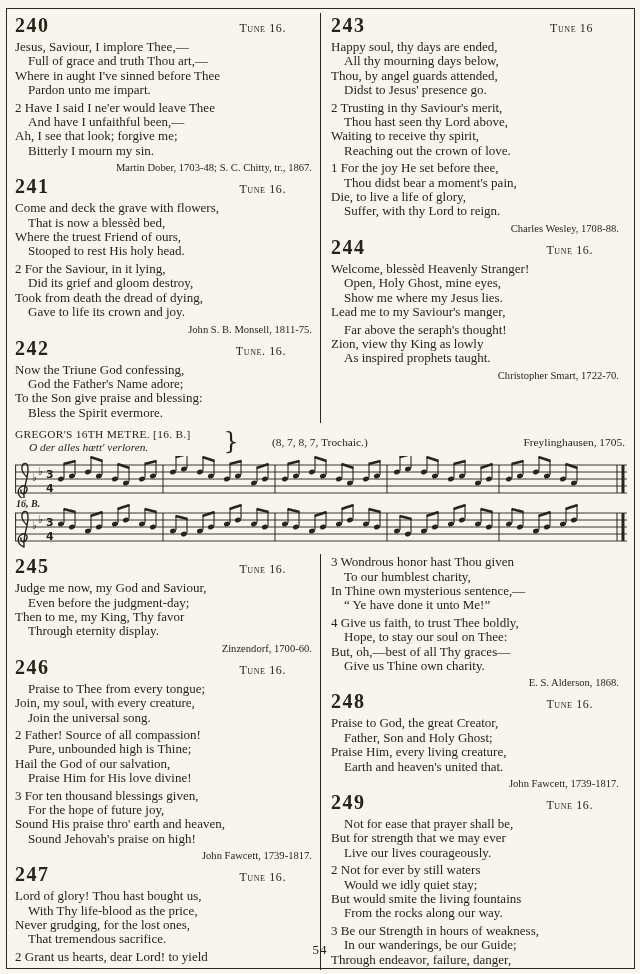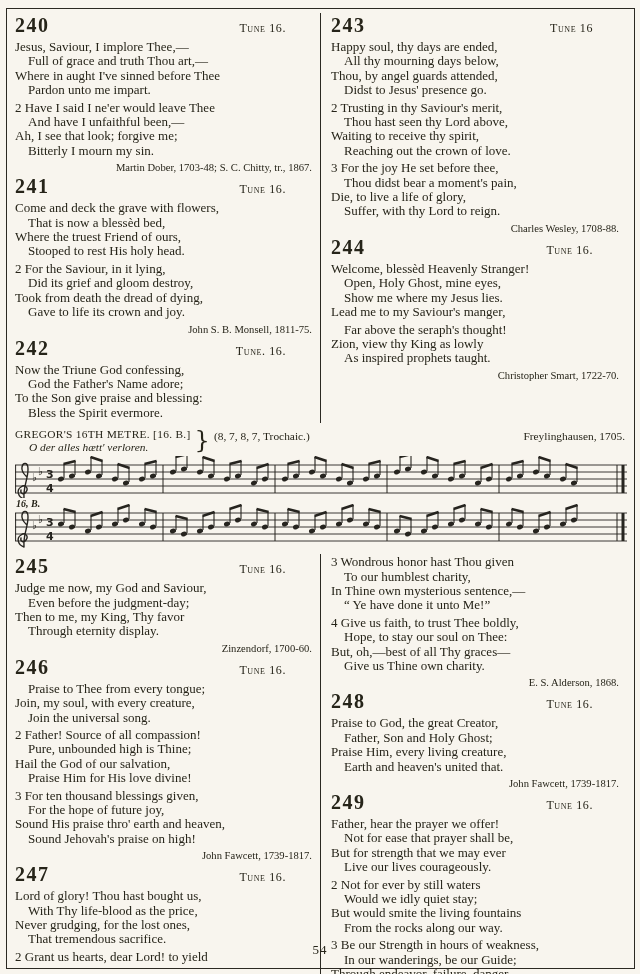--- a/index.html
+++ b/index.html
@@ -30,21 +30,21 @@
 
   .hymn-header { display: flex; align-items: baseline; margin: 2px 0 1px; line-height: 21px; }
   .hymn-number { font-size: 20px; font-weight: bold; letter-spacing: 1.5px; }
   .hymn-tune { margin-left: auto; margin-right: 30px; font-size: 12px; font-variant: small-caps; letter-spacing: 0.6px; }
   .verse { margin: 1px 0 3px; }
   .line { font-size: 13px; line-height: 14.4px; white-space: nowrap; }
   .line.ind { padding-left: 13px; }
   .attr { font-size: 10.6px; text-align: right; padding-right: 4px; line-height: 13px; margin-bottom: 2px; }
 
   .music { position: relative; margin: 5px 0 4px; }
-  .music-head { display: flex; align-items: flex-start; font-size: 11.4px; padding: 0 2px; line-height: 13px; }
+  .music-head { display: flex; align-items: center; font-size: 11.4px; padding: 0 2px; line-height: 13px; gap: 29px; }
   .mh-title { letter-spacing: 0.3px; }
   .mh-sub { font-style: italic; padding-left: 14px; }
   .mh-brace { font-size: 24px; line-height: 24px; margin: 0 4px; font-family: "DejaVu Serif", serif; }
   .mh-meter { margin-top: 2px; }
   .mh-right { margin-left: auto; margin-top: 2px; }
   .staff-label { position: absolute; left: 3px; top: 70px; font-weight: bold; font-style: italic; font-size: 10px; background: #f8f5ee; padding-right: 3px; z-index: 2; }
   svg.staff { display: block; margin: 2px 0 1px; }
   svg text { font-family: "DejaVu Sans", sans-serif; }
 
   .page-number { position: absolute; left: 0; right: 0; bottom: 4px; text-align: center; font-size: 13px; letter-spacing: 1px; }
@@ -114,21 +114,21 @@
             <div class="line">Thou, by angel guards attended,</div>
             <div class="line ind">Didst to Jesus' presence go.</div>
           </div>
           <div class="verse">
             <div class="line">2 Trusting in thy Saviour's merit,</div>
             <div class="line ind">Thou hast seen thy Lord above,</div>
             <div class="line">Waiting to receive thy spirit,</div>
             <div class="line ind">Reaching out the crown of love.</div>
           </div>
           <div class="verse">
-            <div class="line">3 For the joy He set before thee,</div>
+            <div class="line">1 For the joy He set before thee,</div>
             <div class="line ind">Thou didst bear a moment's pain,</div>
             <div class="line">Die, to live a life of glory,</div>
             <div class="line ind">Suffer, with thy Lord to reign.</div>
           </div>
           <div class="attr">Charles Wesley, 1708-88.</div>
           <div class="hymn-header">
             <span class="hymn-number">244</span>
             <span class="hymn-tune">Tune 16.</span>
           </div>
           <div class="verse">
@@ -459,21 +459,20 @@
             <div class="line ind">Father, Son and Holy Ghost;</div>
             <div class="line">Praise Him, every living creature,</div>
             <div class="line ind">Earth and heaven's united that.</div>
           </div>
           <div class="attr">John Fawcett, 1739-1817.</div>
           <div class="hymn-header">
             <span class="hymn-number">249</span>
             <span class="hymn-tune">Tune 16.</span>
           </div>
           <div class="verse">
-            <div class="line">Father, hear the prayer we offer!</div>
             <div class="line ind">Not for ease that prayer shall be,</div>
             <div class="line">But for strength that we may ever</div>
             <div class="line ind">Live our lives courageously.</div>
           </div>
           <div class="verse">
             <div class="line">2 Not for ever by still waters</div>
             <div class="line ind">Would we idly quiet stay;</div>
             <div class="line">But would smite the living fountains</div>
             <div class="line ind">From the rocks along our way.</div>
           </div>

